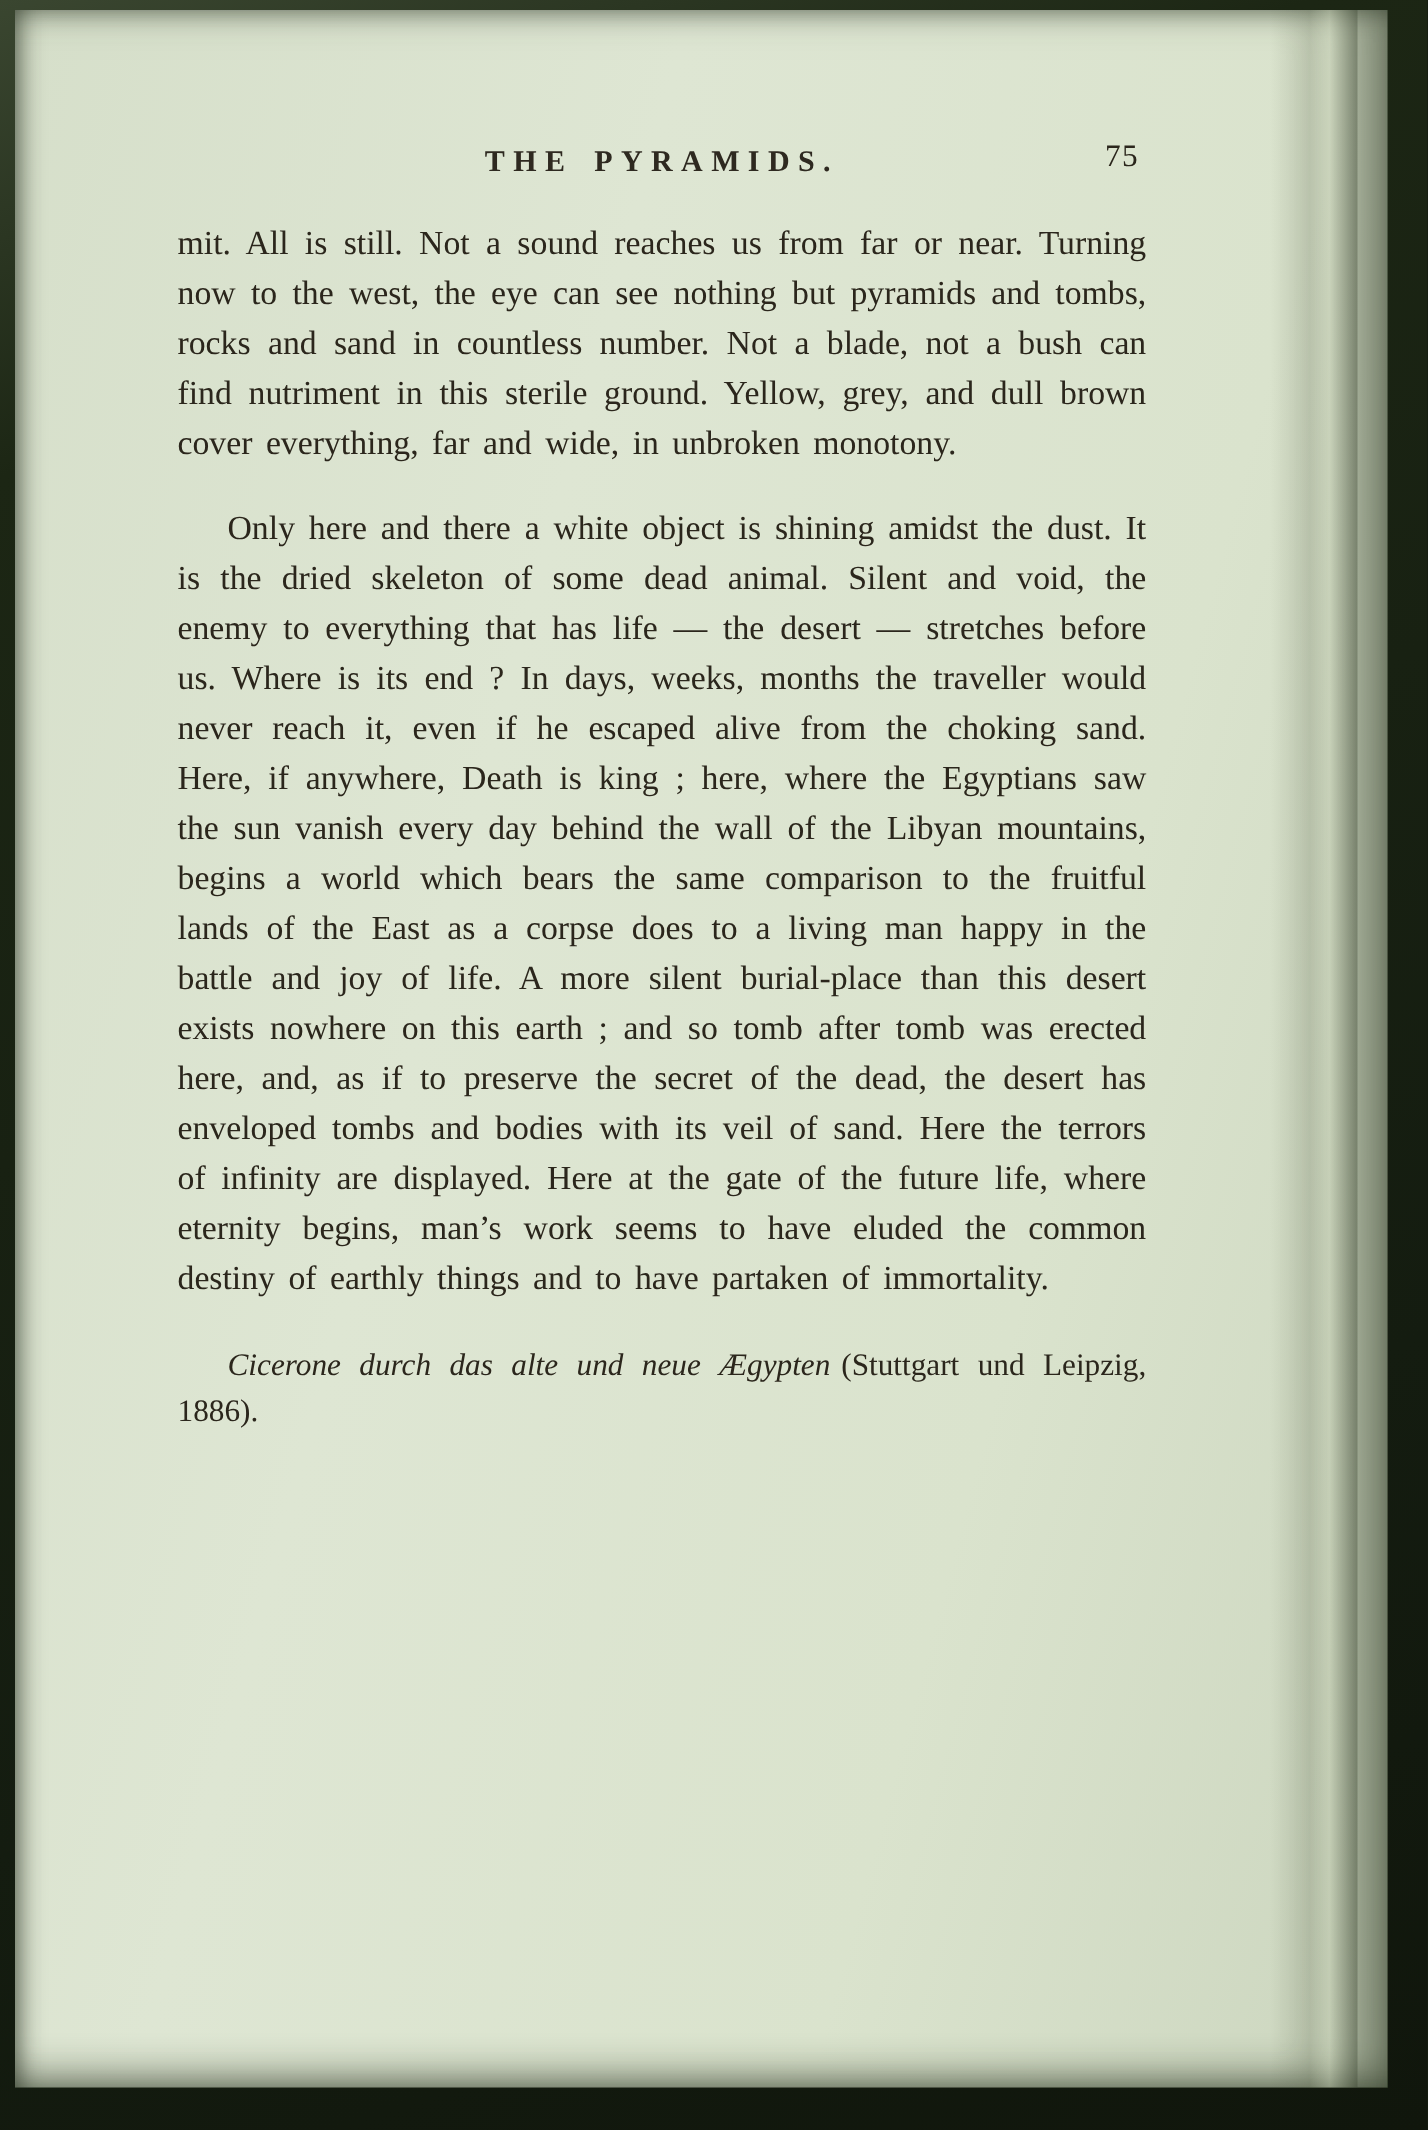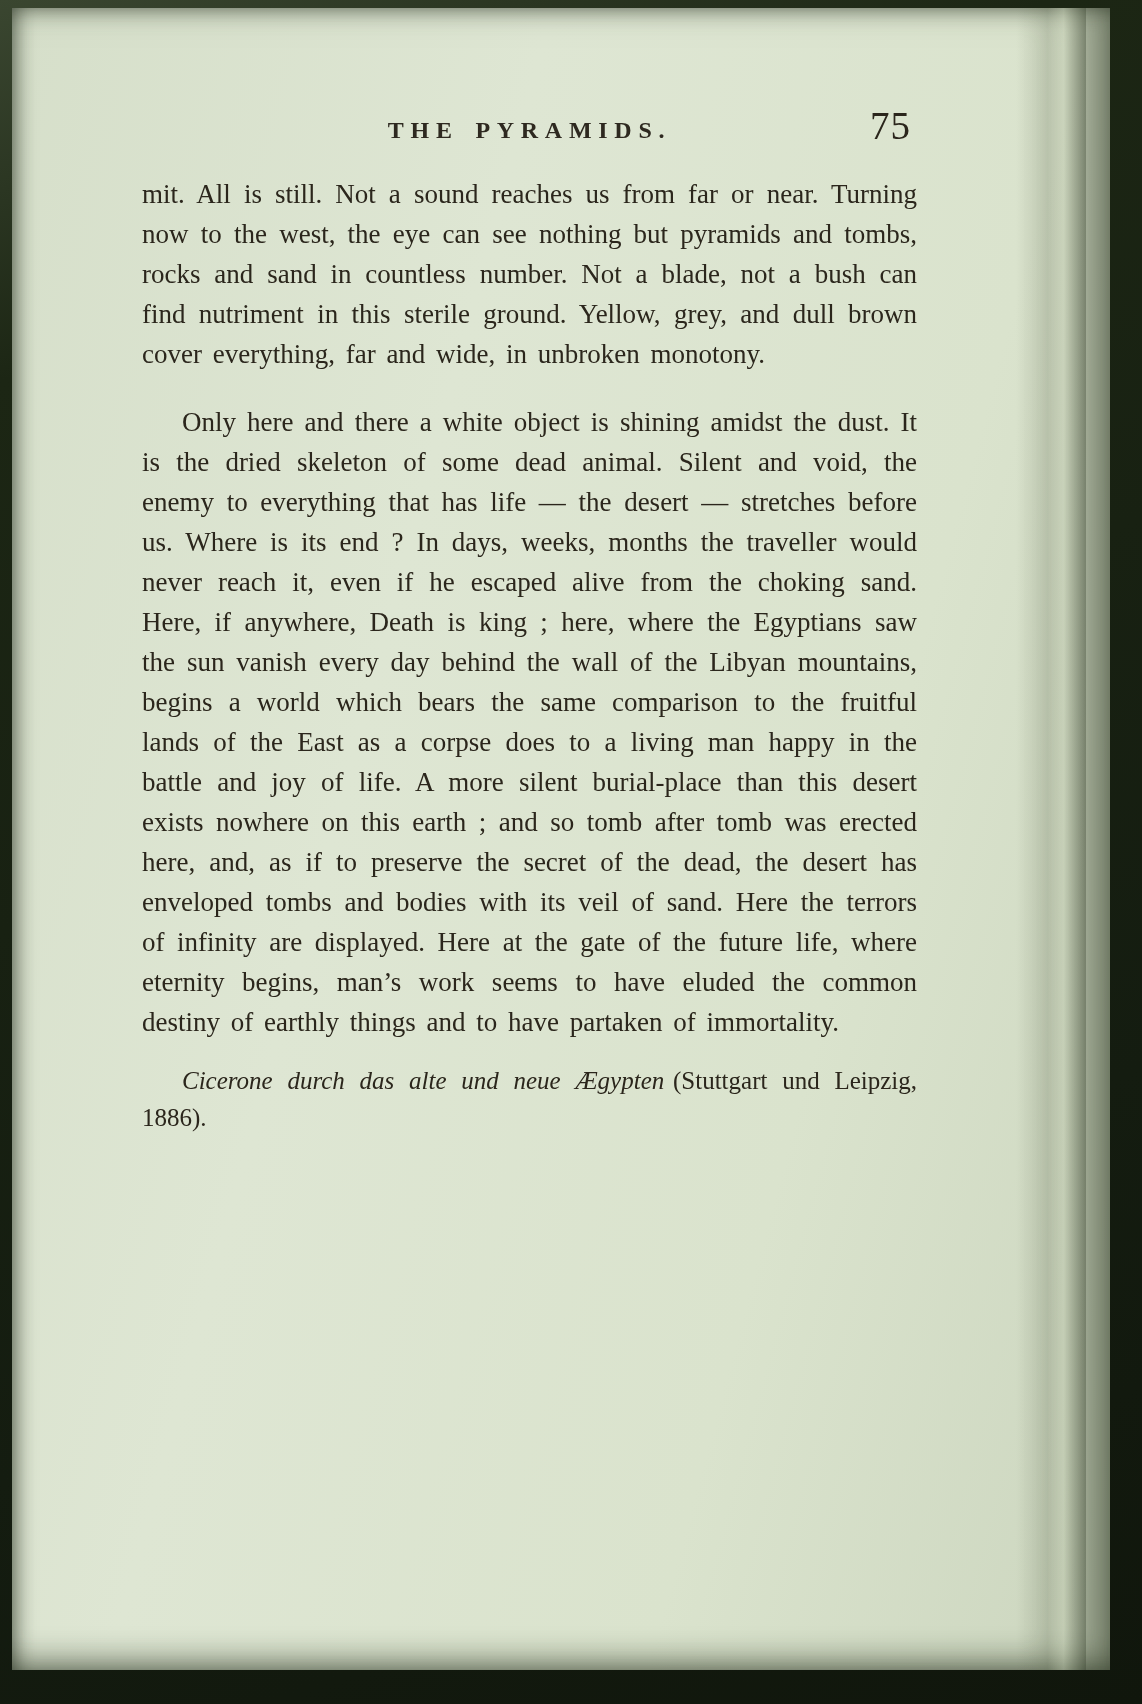--- a/index.html
+++ b/index.html
@@ -74,41 +74,41 @@
     font-size: 24px;
     letter-spacing: 0.28em;
     color: #2e2920;
     padding-top: 6px;
   }
 
   .pagenum {
     position: absolute;
     right: 6px;
     top: 2px;
-    font-size: 39px;
+    font-size: 25px;
     letter-spacing: 1px;
     color: #2b261c;
   }
 
   p {
     margin: 0;
     text-align: justify;
   }
 
   .para {
     text-indent: 40px;
     margin-top: 28px;
   }
 
   .para.no-indent {
     text-indent: 0;
   }
 
   .footnote {
-    margin-top: 20px;
+    margin-top: 32px;
     font-size: 25px;
     line-height: 37px;
     text-indent: 40px;
     word-spacing: 3px;
     font-family: Liberation Serif, serif;
   }
 
   .fn-italic {
     font-style: italic;
   }

